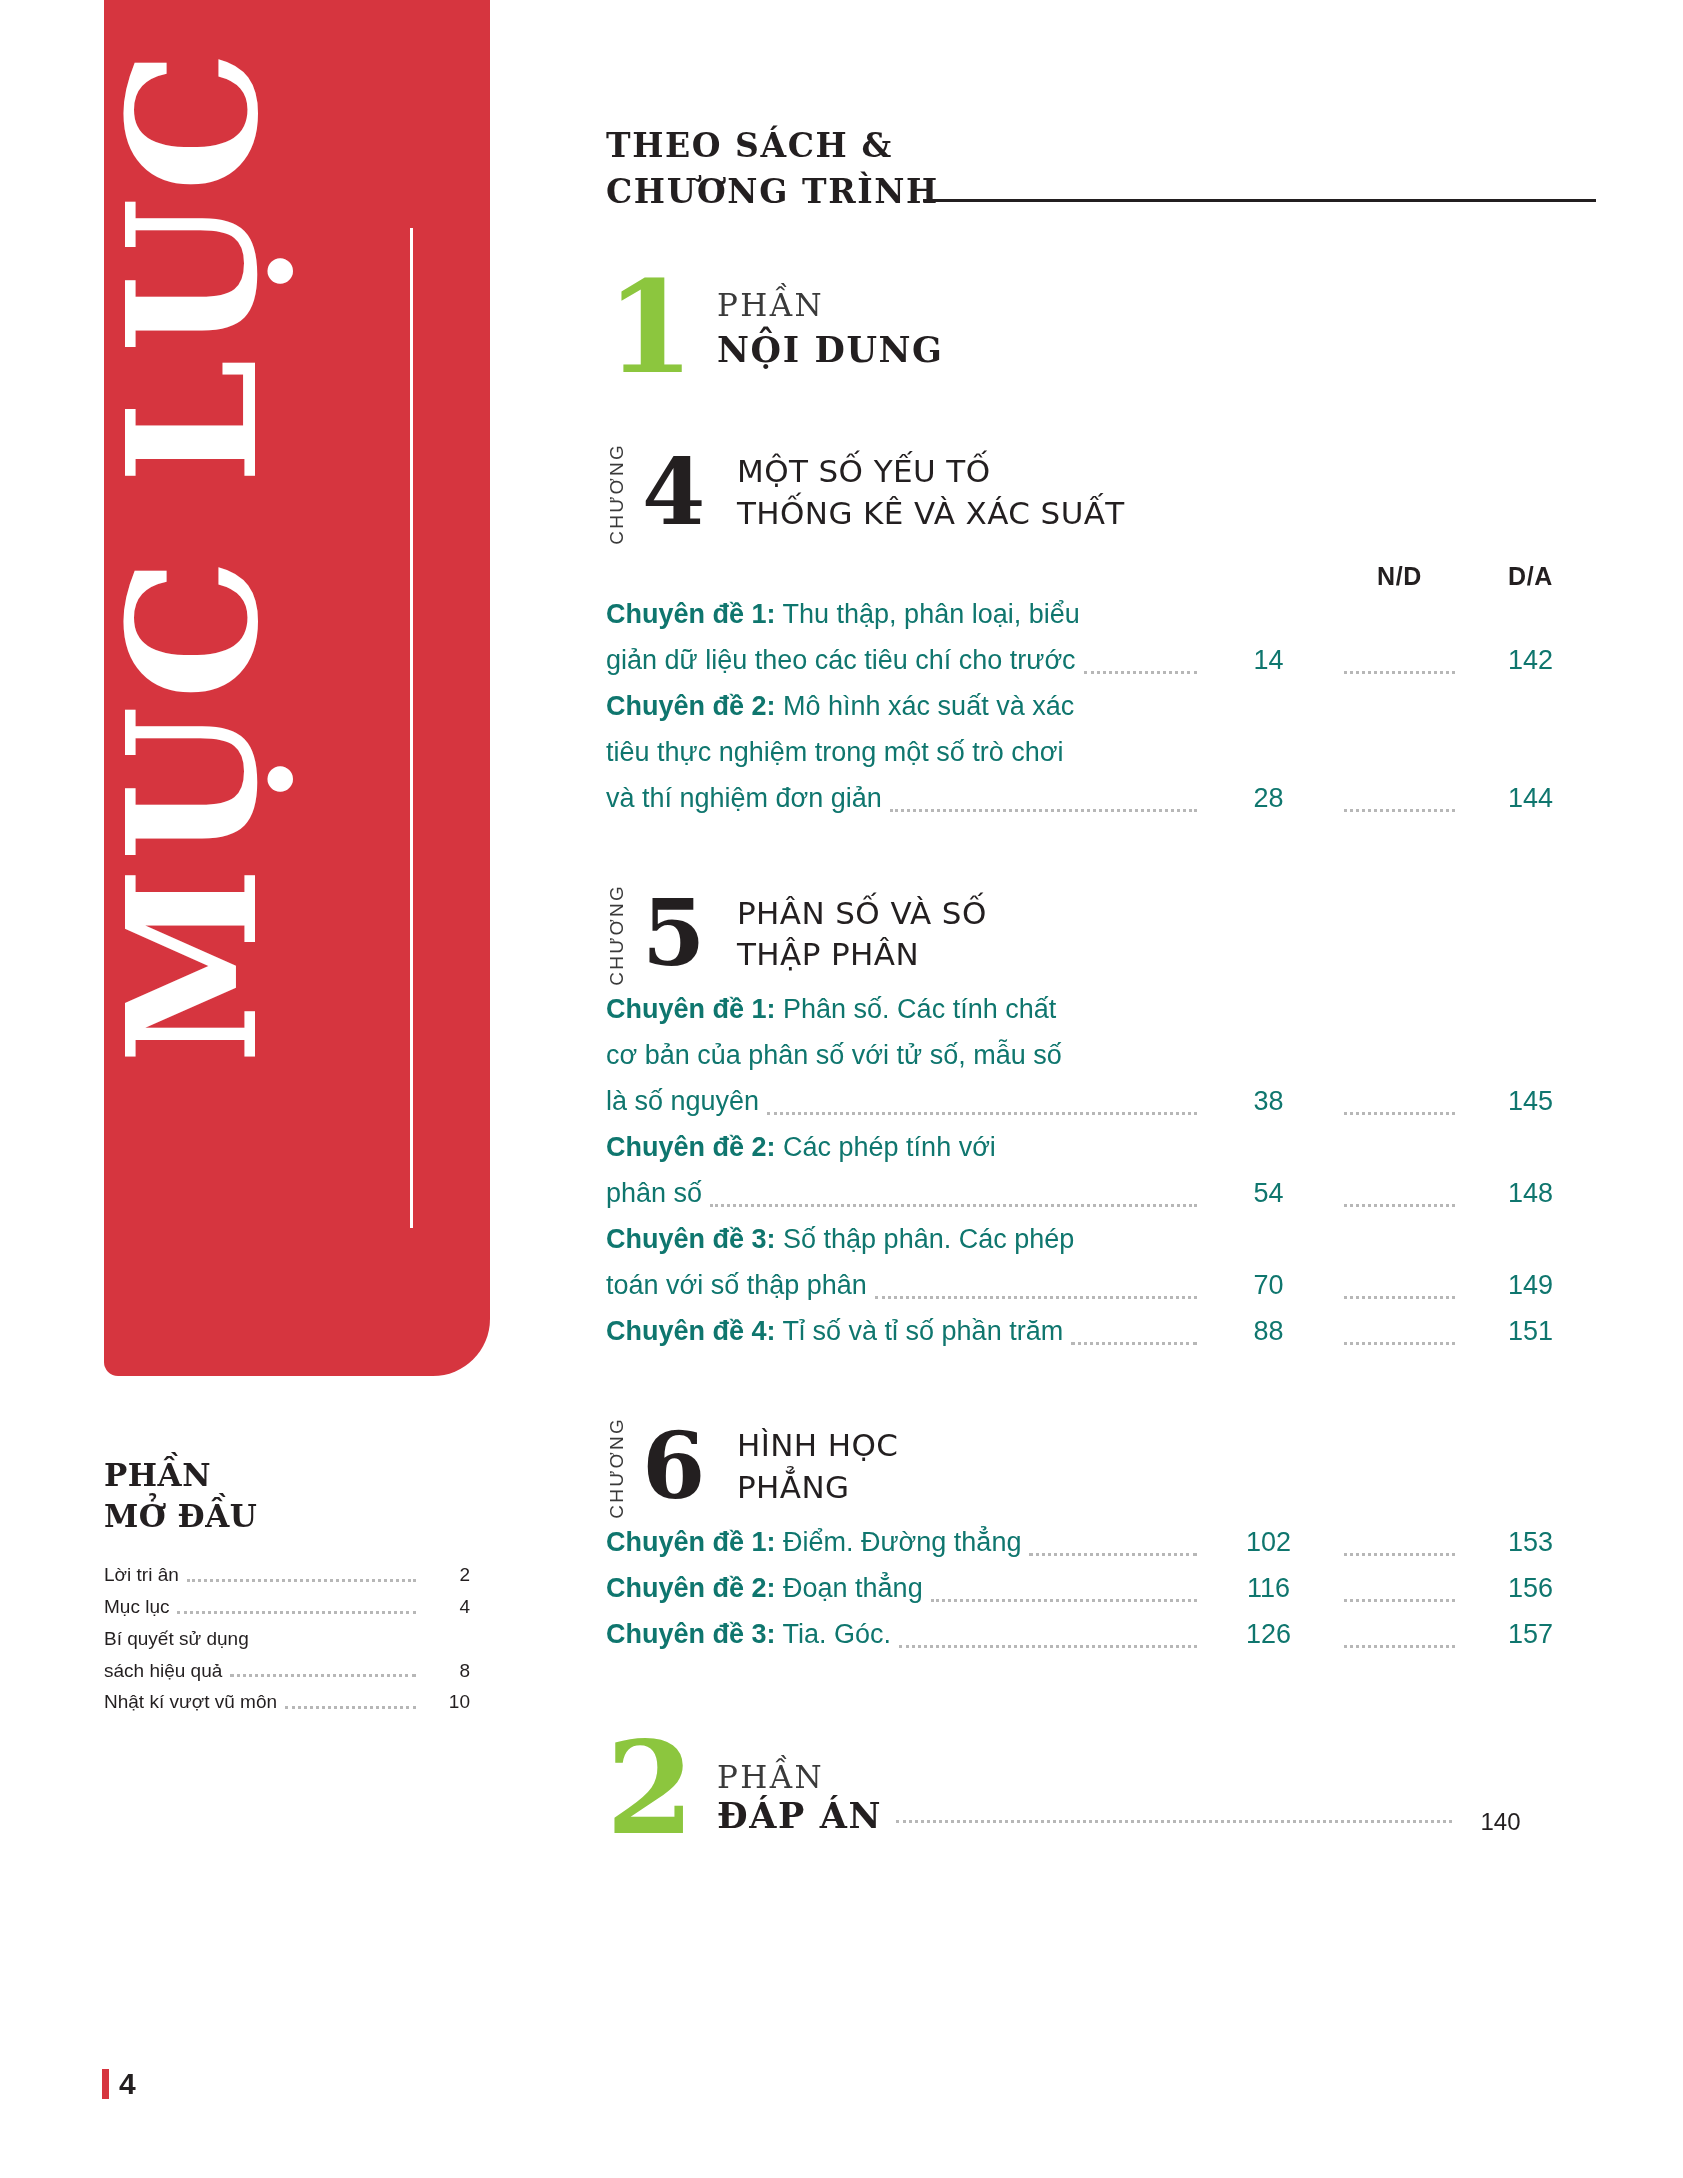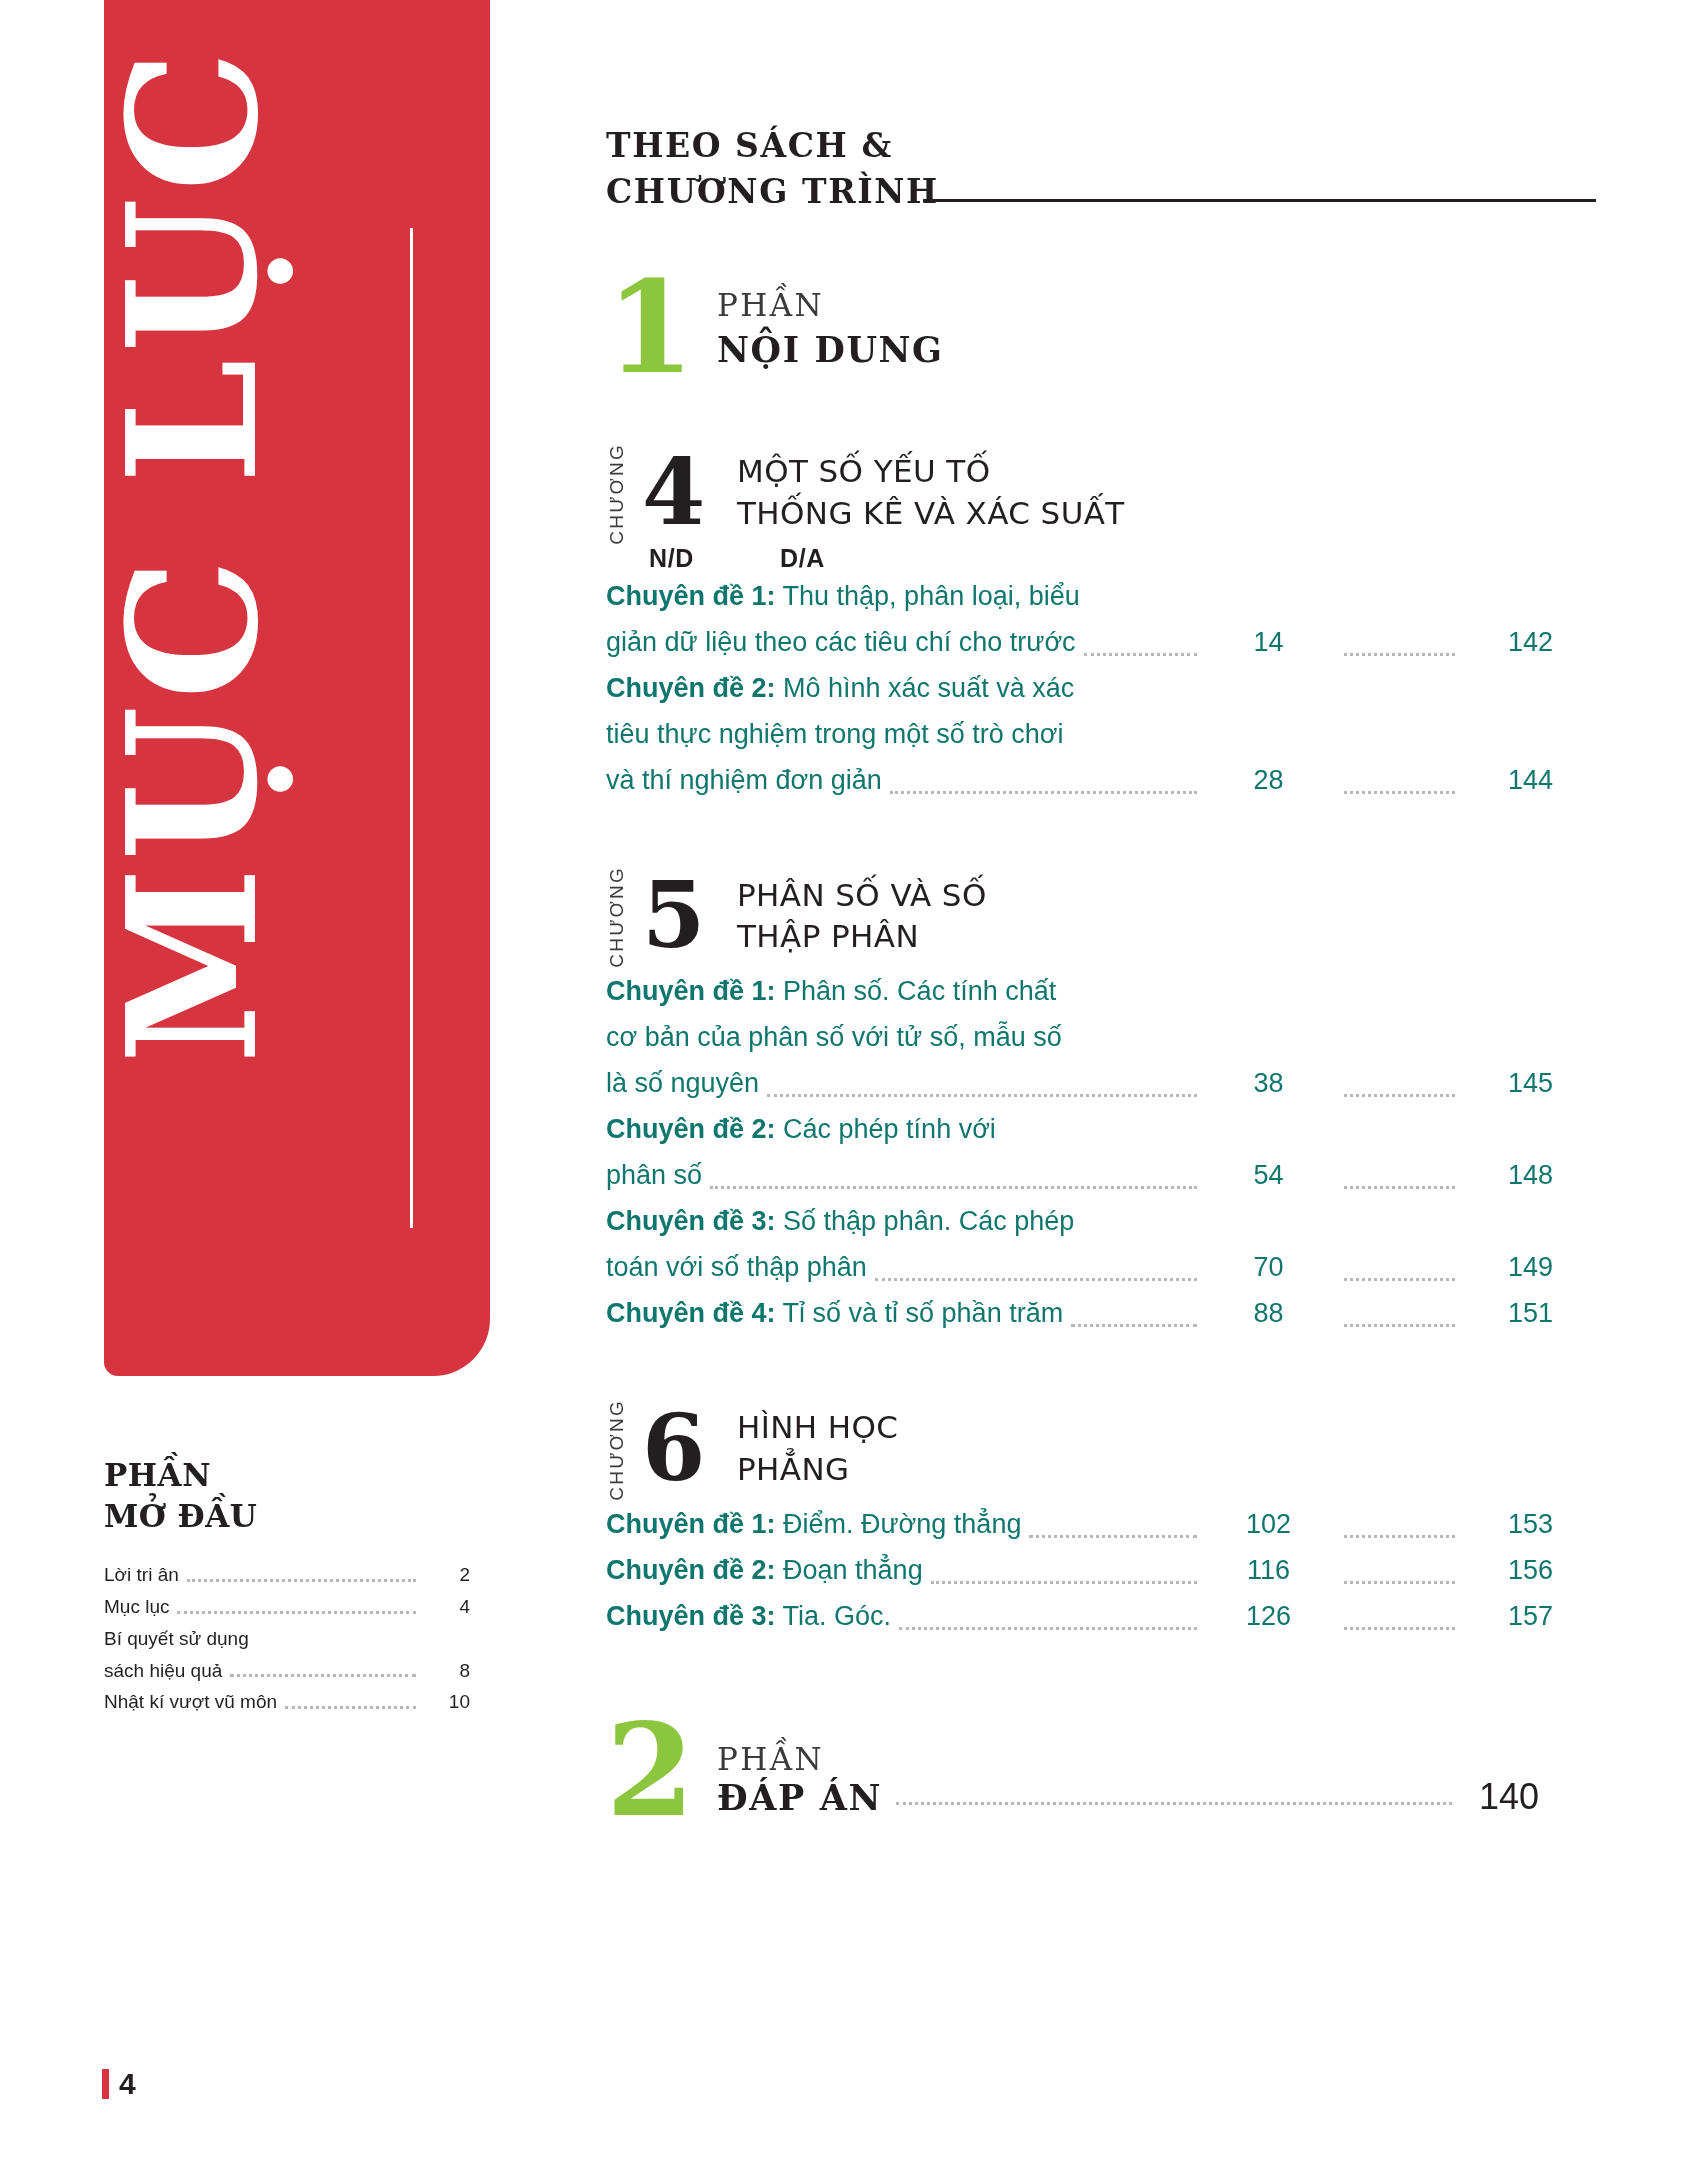--- a/index.html
+++ b/index.html
@@ -157,23 +157,23 @@
     align-items: flex-end;
     margin-top: -6px;
   }
   .answer-row .dots {
     flex: 1 1 auto;
     margin: 0 10px 13px 14px;
     border-bottom: 3px dotted #b7b7b7;
   }
   .answer-row .pg {
     flex: 0 0 auto;
-    font-size: 36px;
+    font-size: 24px;
     width: 77px;
-    text-align: right;
+    text-align: center;
     padding-right: 57px;
   }
 
   
   .chapter { margin-top: 59px; }
   .chap-head {
     display: flex;
     align-items: center;
   }
   .chap-head .vert {
@@ -197,24 +197,25 @@
     font-family: "DejaVu Sans", sans-serif;
     font-weight: normal;
     font-size: 31px;
     letter-spacing: 0.4px;
     line-height: 1.34;
     color: #231f20;
   }
 
   .colhead {
     display: flex;
+    justify-content: flex-end;
     font-weight: bold;
     font-size: 25px;
     letter-spacing: 0.6px;
-    margin-top: 0;
+    margin-top: 18px;
   }
   .colhead .c1 { width: 131px; text-align: center; }
   .colhead .c2 { width: 131px; text-align: center; }
 
   .entries { margin-top: 2px; }
   .entry-line {
     display: flex;
     font-size: 27px;
     line-height: 1.62;
     color: #0f766e;

